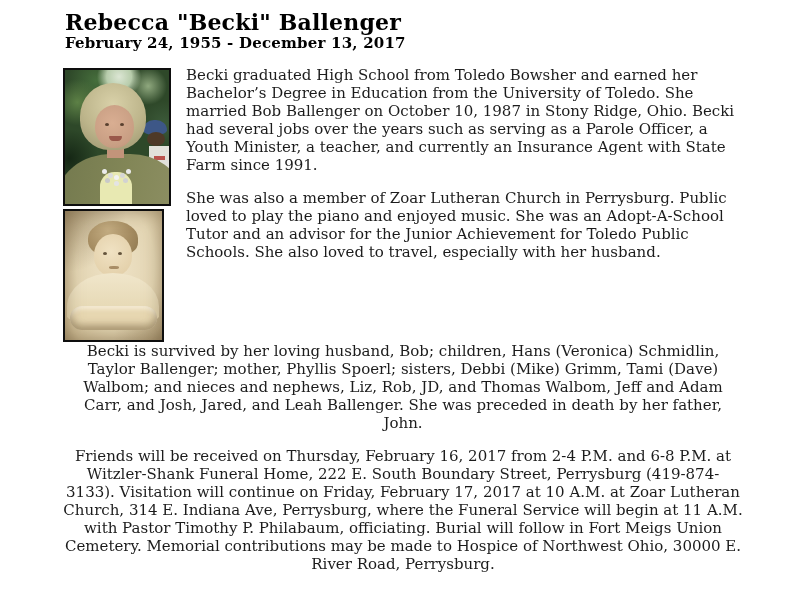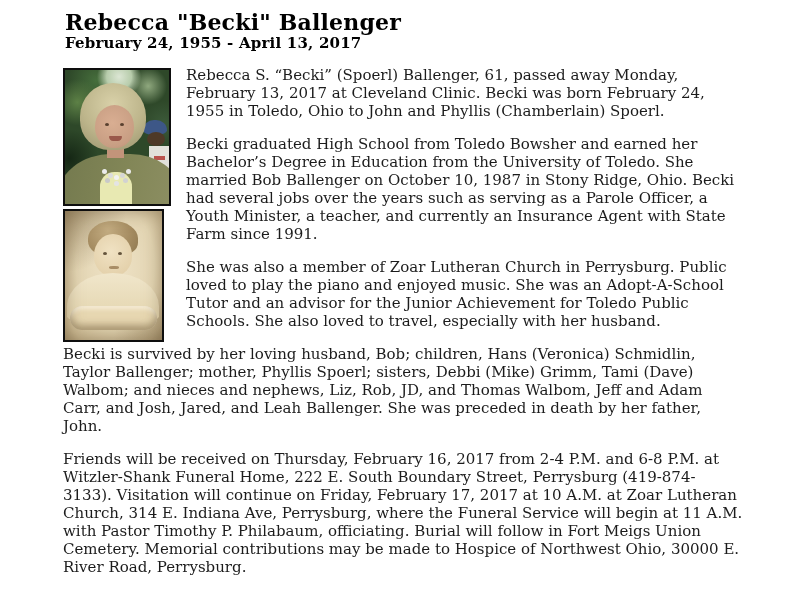--- a/index.html
+++ b/index.html
@@ -19,21 +19,21 @@
   .obit-dates {
     font-size:15px; line-height:19px; font-weight:bold; color:#000;
     letter-spacing:0.2px;
   }
 
   
   .content-top { display:flex; margin-top:13px; }
   .photo-col { width:108px; flex:0 0 108px; margin-top:2px; }
   .text-col { width:555px; margin-left:15px; }
   p.obit-par { font-size:15px; line-height:18px; margin-bottom:15px; }
-  .content-bottom { width:680px; }
+  .content-bottom { width:680px;text-align:center; }
 
   
   .photo-frame { position:relative; overflow:hidden; border:2px solid #0e0e0e; background:#777; }
   .photo-adult { width:108px; height:138px; }
   .photo-child { width:101px; height:133px; margin-top:3px; }
   .photo-frame > div { position:absolute; }
 
   
   .p1-bg { inset:0;
     background:
@@ -94,21 +94,21 @@
     box-shadow:inset 0 -5px 7px rgba(128,108,72,.55), inset 0 3px 4px rgba(255,250,235,.7); }
   .p2-vignette { inset:0; box-shadow:inset 0 0 18px rgba(105,86,56,.5); }
 </style>
 </head>
 <body>
 
 <div class="page">
 
   <div class="header">
     <h1 class="obit-name">Rebecca "Becki" Ballenger</h1>
-    <div class="obit-dates">February 24, 1955 - April 13, 2017</div>
+    <div class="obit-dates">February 24, 1955 - December 13, 2017</div>
   </div>
 
   <div class="content-top">
 
     <div class="photo-col">
 
       <div class="photo-frame photo-adult">
         <div class="p1-bg"></div>
         <div class="p1-cap"></div>
         <div class="p1-bg-face"></div>
@@ -133,21 +133,20 @@
         <div class="p2-eye-r"></div>
         <div class="p2-mouth"></div>
         <div class="p2-dress"></div>
         <div class="p2-arms"></div>
         <div class="p2-vignette"></div>
       </div>
 
     </div>
 
     <div class="text-col">
-      <p class="obit-par">Rebecca S. “Becki” (Spoerl) Ballenger, 61, passed away Monday, February 13, 2017 at Cleveland Clinic. Becki was born February 24, 1955 in Toledo, Ohio to John and Phyllis (Chamberlain) Spoerl.</p>
       <p class="obit-par">Becki graduated High School from Toledo Bowsher and earned her Bachelor’s Degree in Education from the University of Toledo. She married Bob Ballenger on October 10, 1987 in Stony Ridge, Ohio. Becki had several jobs over the years such as serving as a Parole Officer, a Youth Minister, a teacher, and currently an Insurance Agent with State Farm since 1991.</p>
       <p class="obit-par">She was also a member of Zoar Lutheran Church in Perrysburg. Public loved to play the piano and enjoyed music. She was an Adopt-A-School Tutor and an advisor for the Junior Achievement for Toledo Public Schools. She also loved to travel, especially with her husband.</p>
     </div>
 
   </div>
 
   <div class="content-bottom">
     <p class="obit-par">Becki is survived by her loving husband, Bob; children, Hans (Veronica) Schmidlin, Taylor Ballenger; mother, Phyllis Spoerl; sisters, Debbi (Mike) Grimm, Tami (Dave) Walbom; and nieces and nephews, Liz, Rob, JD, and Thomas Walbom, Jeff and Adam Carr, and Josh, Jared, and Leah Ballenger. She was preceded in death by her father, John.</p>
     <p class="obit-par">Friends will be received on Thursday, February 16, 2017 from 2-4 P.M. and 6-8 P.M. at Witzler-Shank Funeral Home, 222 E. South Boundary Street, Perrysburg (419-874-3133). Visitation will continue on Friday, February 17, 2017 at 10 A.M. at Zoar Lutheran Church, 314 E. Indiana Ave, Perrysburg, where the Funeral Service will begin at 11 A.M. with Pastor Timothy P. Philabaum, officiating. Burial will follow in Fort Meigs Union Cemetery. Memorial contributions may be made to Hospice of Northwest Ohio, 30000 E. River Road, Perrysburg.</p>
   </div>

